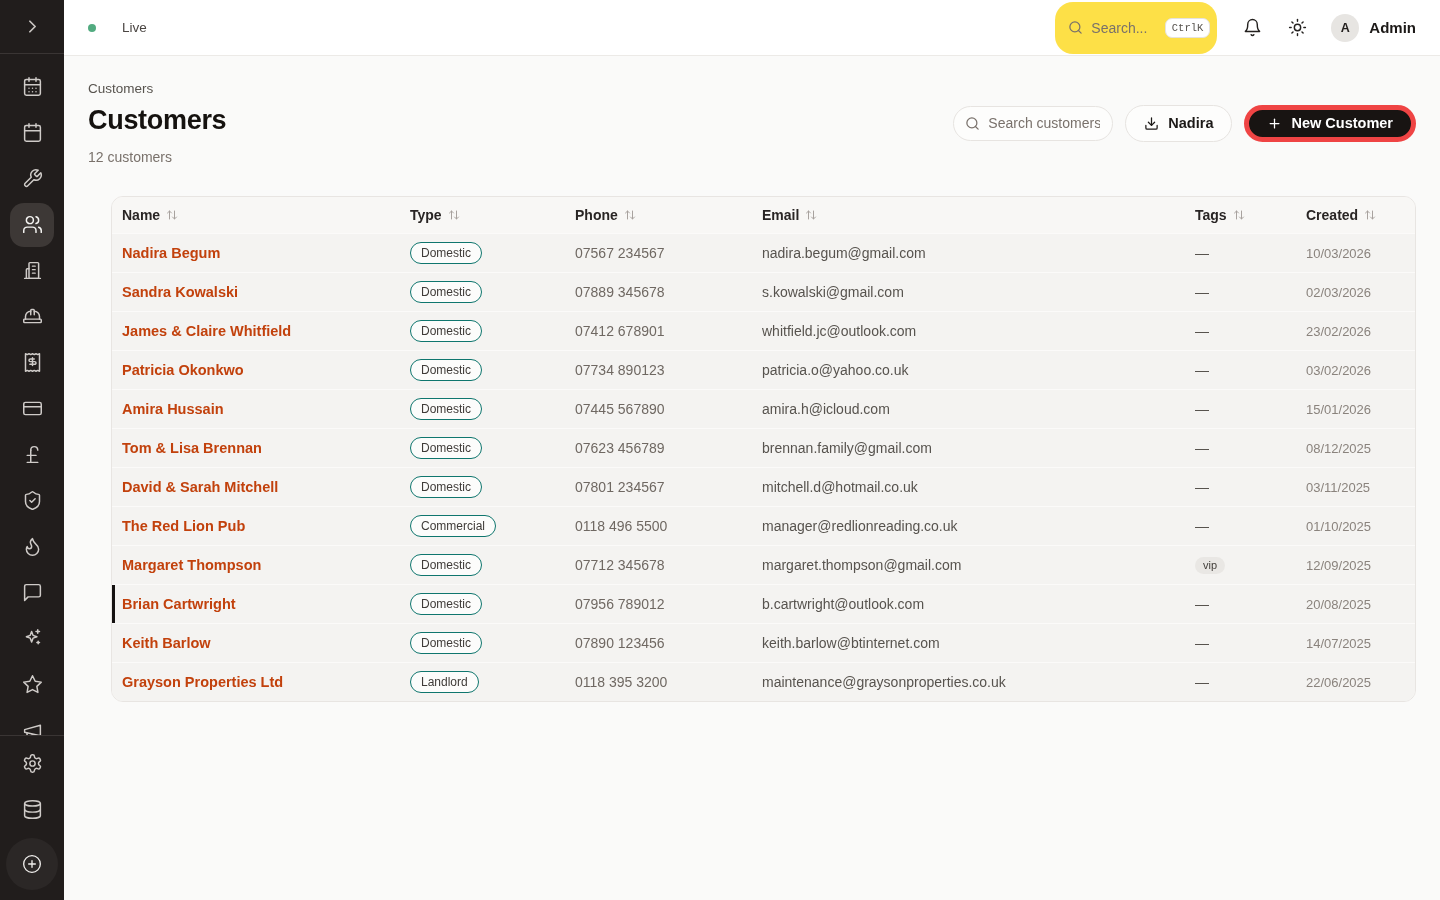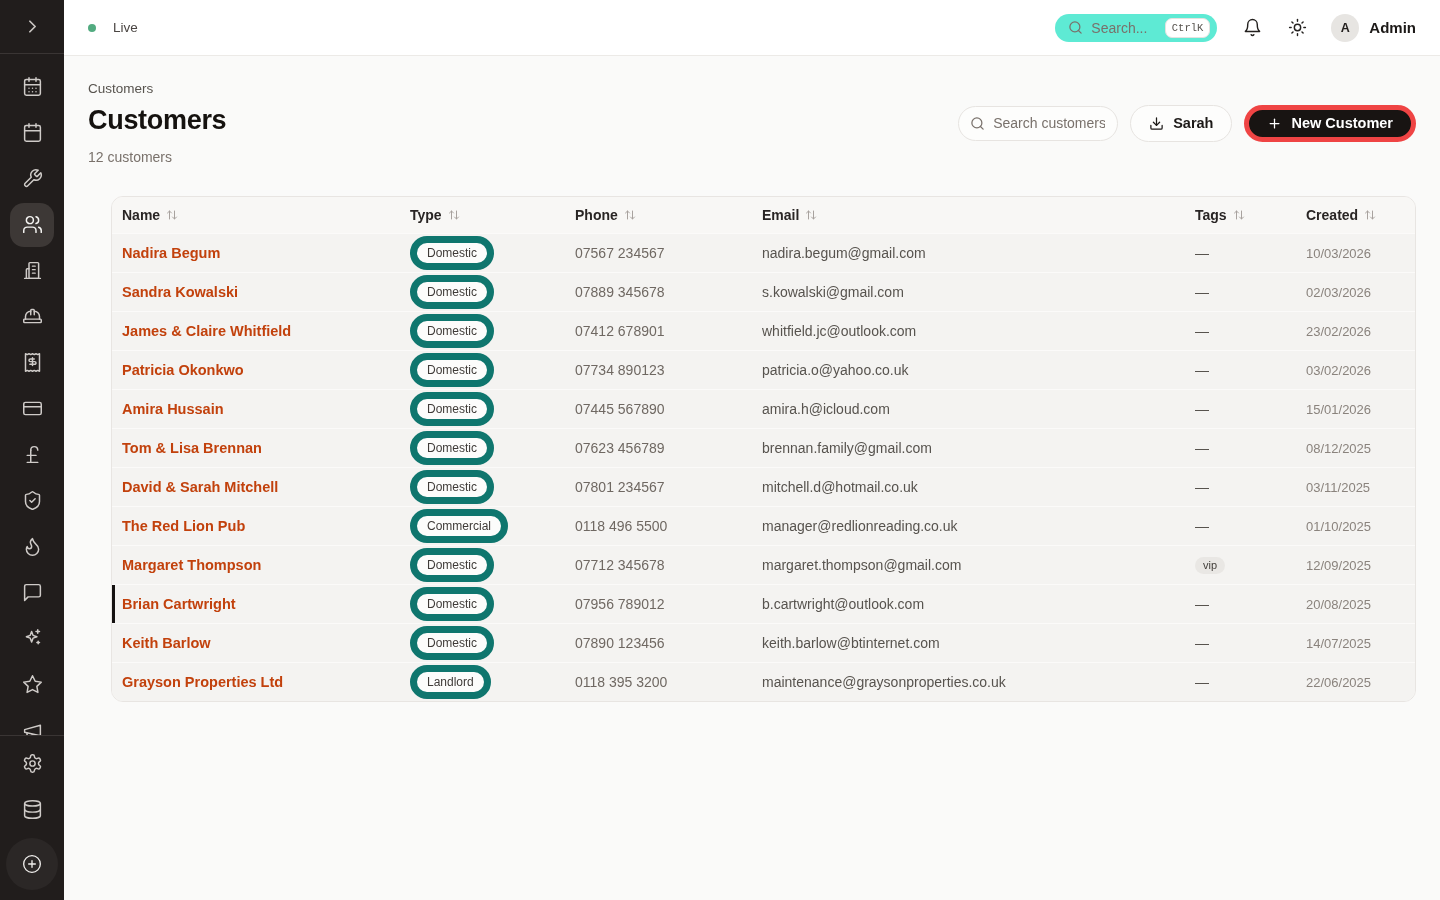--- a/index.html
+++ b/index.html
@@ -17,24 +17,24 @@
   .sb-bottom { display:flex; flex-direction:column; align-items:center; padding-top:4px; }
   .sb-add { width:52px; height:52px; border-radius:50%; background:#2b2726; border:0; color:#f0eeec; display:flex; align-items:center; justify-content:center; margin-top:6px; margin-bottom:10px; cursor:pointer; }
   .sb-item svg, .sb-toggle svg { width:21px; height:21px; }
   .sb-add svg { width:20px; height:20px; }
 
   
   .main { flex:1; display:flex; flex-direction:column; min-width:0; }
 
   
   .topbar { height:56px; background:#ffffff; border-bottom:1px solid #eceae7; display:flex; align-items:center; justify-content:space-between; padding:0 24px; }
-  .live { display:flex; align-items:center; gap:17px; font-size:13.5px; font-weight:500; color:#4b4643; }
+  .live { display:flex; align-items:center; gap:26px; font-size:13.5px; font-weight:500; color:#4b4643; }
   .live-dot { width:8px; height:8px; border-radius:50%; background:#52ab80; }
   .topbar-right { display:flex; align-items:center; }
-  .global-search { width:162px; height:28px; background:#5eead4; border-radius:18px; display:flex; align-items:center; gap:8px; padding:0 7px 0 13px; cursor:pointer; }
+  .global-search { width:162px; height:52px; background:#fde047; border-radius:18px; display:flex; align-items:center; gap:8px; padding:0 7px 0 13px; cursor:pointer; }
   .global-search svg { width:15px; height:15px; color:#79716b; flex-shrink:0; }
   .global-search .gs-text { font-size:14px; color:#79716b; flex:1; }
   .kbd { font-family:"Liberation Mono", monospace; font-size:10.5px; color:#57534e; background:#ffffff; border:1px solid #e5e2df; border-radius:7px; padding:3px 6px; letter-spacing:0; }
   .icon-btn { background:none; border:0; color:#24211f; display:flex; align-items:center; justify-content:center; cursor:pointer; margin-left:26px; }
   .icon-btn svg { width:19px; height:19px; }
   .user { display:flex; align-items:center; gap:10px; margin-left:24px; cursor:pointer; }
   .avatar { width:28px; height:28px; border-radius:50%; background:#e7e5e2; font-size:12.5px; font-weight:700; color:#24211f; display:flex; align-items:center; justify-content:center; }
   .user-name { font-size:15px; font-weight:700; color:#1c1917; }
 
   
@@ -56,21 +56,21 @@
   
   .table { margin-top:31px; border:1px solid #e8e5e2; border-radius:12px; overflow:hidden;margin-left:23px; }
   .t-grid { display:grid; grid-template-columns:288px 165px 187px 433px 111px 1fr; align-items:center; }
   .t-header { height:36px; background:#f8f7f5; }
   .t-header .cell { display:flex; align-items:center; gap:6px; padding-left:10px; font-size:14px; font-weight:600; color:#292524; cursor:pointer; }
   .t-header .cell svg { width:12px; height:12px; color:#a8a29e; }
   .t-row { height:39px; background:#f4f3f1; border-top:1px solid #fbfaf9; cursor:pointer; }
   .t-row.selected { box-shadow:inset 3px 0 0 0 #141110; }
   .cell { padding-left:10px; white-space:nowrap; overflow:hidden; }
   .c-name { font-size:14.5px; font-weight:600; color:#c2410c; }
-  .type-badge { display:inline-block; border:7px solid #0f766e; background:#fcfcfb; border-radius:999px; padding:3px 10px; font-size:12px; color:#3f3b38; }
+  .type-badge { display:inline-block; border:1px solid #0f766e; background:#fcfcfb; border-radius:999px; padding:3px 10px; font-size:12px; color:#3f3b38; }
   .c-phone { font-size:14px; color:#6f6862; }
   .c-email { font-size:14px; color:#57534e; }
   .c-tags { font-size:14px; color:#57534e; }
   .tag-badge { display:inline-block; background:#e9e7e4; border-radius:999px; padding:2.5px 8px; font-size:11px; font-weight:400; color:#44403c; }
   .c-created { font-size:13px; color:#8a837d; }
 </style>
 </head>
 <body>
 
 <div class="app">
@@ -275,21 +275,21 @@
                 <path d="m21 21-4.3-4.3"></path>
               </svg>
             <input type="text" placeholder="Search customers..." style="">
           </div>
           <button class="btn btn-secondary">
             <svg viewBox="0 0 24 24" fill="none" stroke="currentColor" stroke-width="2" stroke-linecap="round" stroke-linejoin="round">
                 <path d="M21 15v4a2 2 0 0 1-2 2H5a2 2 0 0 1-2-2v-4"></path>
                 <path d="m7 10 5 5 5-5"></path>
                 <path d="M12 15V3"></path>
               </svg>
-            <span>Sarah</span>
+            <span>Nadira</span>
           </button>
           <button class="btn btn-primary">
             <svg viewBox="0 0 24 24" fill="none" stroke="currentColor" stroke-width="2" stroke-linecap="round" stroke-linejoin="round">
                 <path d="M5 12h14"></path>
                 <path d="M12 5v14"></path>
               </svg>
             <span>New Customer</span>
           </button>
         </div>
       </div>

